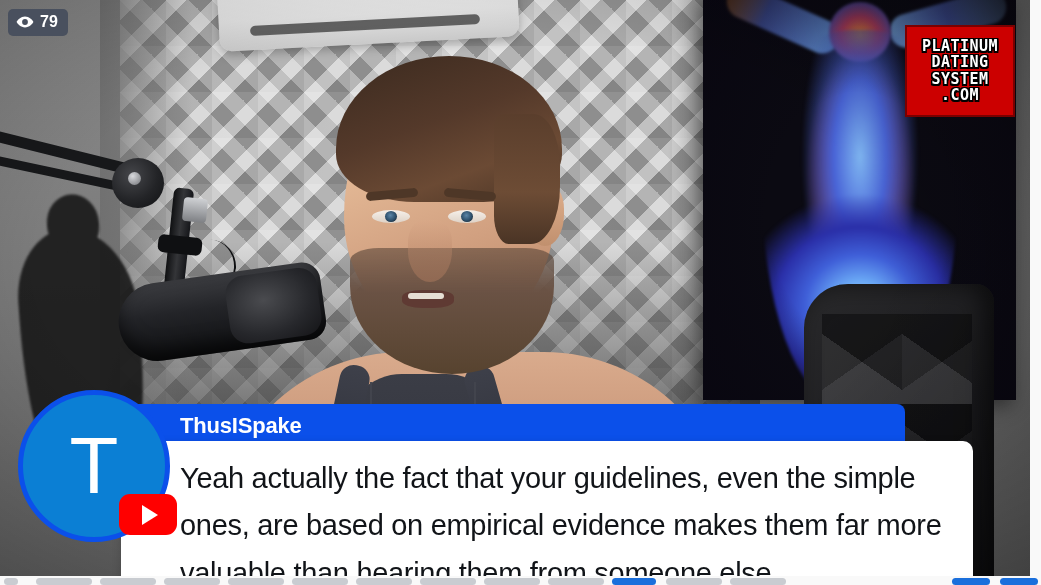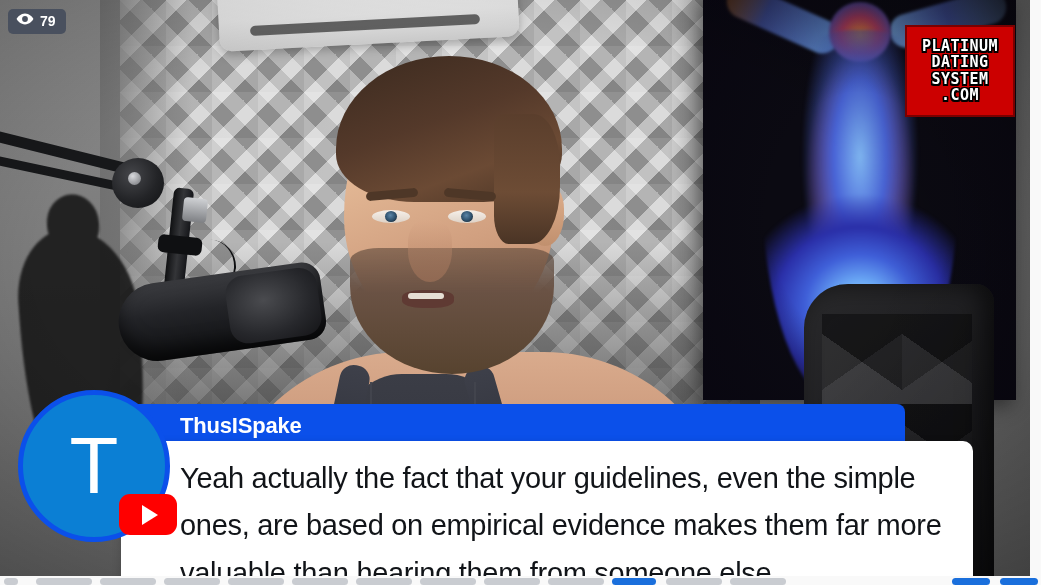--- a/index.html
+++ b/index.html
@@ -277,23 +277,23 @@
     background: radial-gradient(ellipse at 45% 45%, rgba(0,0,0,0) 52%, rgba(0,0,0,.32) 100%);
   }
 
   
   .badges { position: absolute; left: 8px; top: 9px; display: flex; gap: 8px; align-items: center; }
   .live-badge {
     background: #f8473f; color: #fff; font-weight: 700; font-size: 14px;
     padding: 4px 9px 5px; border-radius: 5px; letter-spacing: .2px; white-space: nowrap;
   }
   .viewer-badge {
-    background: #49505e; color: #fff; font-weight: 600; font-size: 14px;
+    background: #49505e; color: #fff; font-weight: 600; font-size: 16px;
     padding: 4px 10px 5px 8px; border-radius: 5px;
-    display: flex; gap: 6px; white-space: nowrap;
+    display: flex; align-items: center; gap: 6px; white-space: nowrap;
   }
   .viewer-badge svg { display: block; }
 
   
   .comment { position: absolute; left: 0; top: 0; width: 1030px; height: 576px; pointer-events: none; }
   .name-bar {
     position: absolute; left: 121px; top: 404px; width: 784px; height: 44px;
     background: #0b50ea; border-radius: 0 8px 0 0;
     display: flex; align-items: center;
   }

